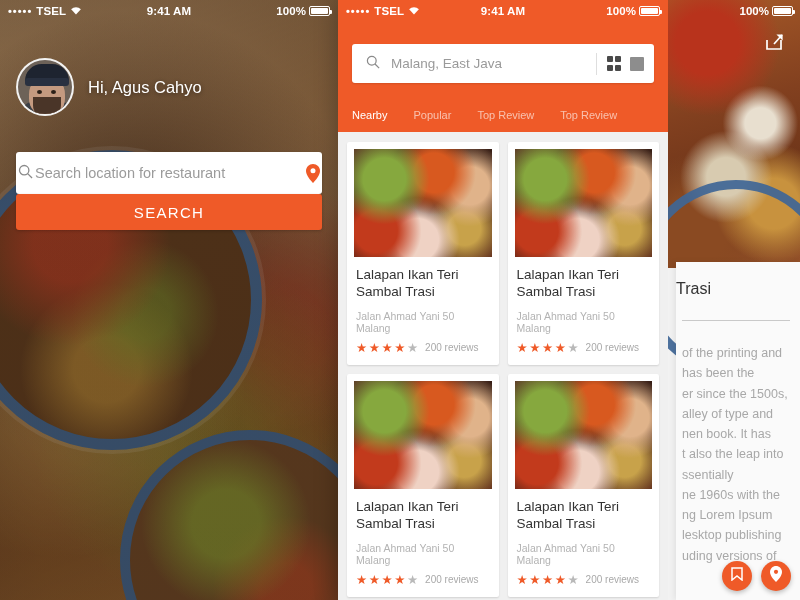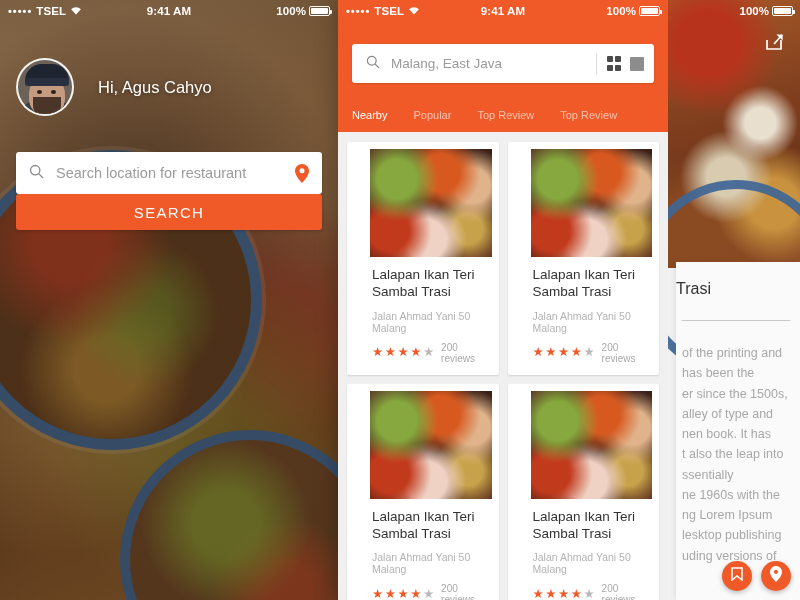--- a/index.html
+++ b/index.html
@@ -69,21 +69,21 @@
     position:relative; padding:1px;
   }
   .battery::after{
     content:""; position:absolute; right:-3.2px; top:2.5px;
     width:2px; height:4px; background:#fff; border-radius:0 1px 1px 0;
   }
   .battery i{ display:block; height:100%; width:100%; background:#fff; border-radius:1px; }
 
   .greet{
     position:relative; z-index:5;
-    display:flex; align-items:center; gap:24px;
+    display:flex; align-items:center; gap:14px;
     padding:36px 0 0 16px;
   }
   .avatar{
     width:58px; height:58px; border-radius:50%;
     border:2.5px solid rgba(255,255,255,.92);
     overflow:hidden; position:relative; flex:none;
     background:#6d6258;
   }
   .av-face{ position:absolute; left:11px; top:16px; width:36px; height:40px; border-radius:46% 46% 44% 44%; background:#c49a80; }
   .av-hat{ position:absolute; left:7px; top:4px; width:44px; height:21px; border-radius:20px 20px 5px 5px; background:#1e2430; }
@@ -98,21 +98,21 @@
     position:relative; z-index:5;
     margin:30px 16px 0 16px;
     color:#fff; font-size:44px; line-height:1.02; font-weight:bold;
     letter-spacing:-1.1px;
     text-shadow:0 2px 10px rgba(0,0,0,.35);
   }
 
   .searchwrap{ position:relative; z-index:5; margin:36px 16px 0 16px; }
   .searchbox{
     height:42px; background:#fff; border-radius:3px;
-    display:flex; align-items:center; padding:0 13px; gap:12px;
+    display:flex; align-items:center; padding:0 2px; gap:2px;
     box-shadow:0 1px 3px rgba(0,0,0,.2);
   }
   .searchbox .ph{ flex:1; color:#9b9b9b; font-size:14.5px; }
   .pin-ico{ width:14px; height:19px; flex:none; }
   .btn-search{
     height:36px; width:100%;
     background:#ef5a28; border:none; border-radius:3px;
     color:#fff; font-size:15px; letter-spacing:1.3px;
     display:flex; align-items:center; justify-content:center;
     cursor:pointer; font-family:inherit;
@@ -141,21 +141,21 @@
   .tab{
     color:rgba(255,255,255,.62); font-size:11px;
     padding-bottom:11px; white-space:nowrap; cursor:pointer;
   }
   .tab.active{ color:#fff; }
 
   .cards{
     padding:10px 9px; display:grid;
     grid-template-columns:1fr 1fr; gap:9px;
   }
-  .card{ background:#fff; border-radius:2px; box-shadow:0 1px 2px rgba(0,0,0,.13); overflow:hidden; cursor:pointer;padding-left:16px; }
+  .card{ background:#fff; border-radius:2px; box-shadow:0 1px 2px rgba(0,0,0,.13); overflow:hidden; cursor:pointer; }
   .card-img{
     height:108px; margin:7px 7px 0 7px;
     background:
       radial-gradient(circle at 22% 28%, #86a83e 0 16%, transparent 34%),
       radial-gradient(circle at 58% 22%, #d8591f 0 17%, transparent 36%),
       radial-gradient(circle at 84% 34%, #e0b38a 0 14%, transparent 30%),
       radial-gradient(circle at 16% 76%, #c23a1c 0 15%, transparent 32%),
       radial-gradient(circle at 46% 84%, #efd2c4 0 18%, transparent 36%),
       radial-gradient(circle at 80% 74%, #c8a24a 0 12%, transparent 28%),
       radial-gradient(circle at 36% 50%, #3d2218 0 20%, transparent 44%),

